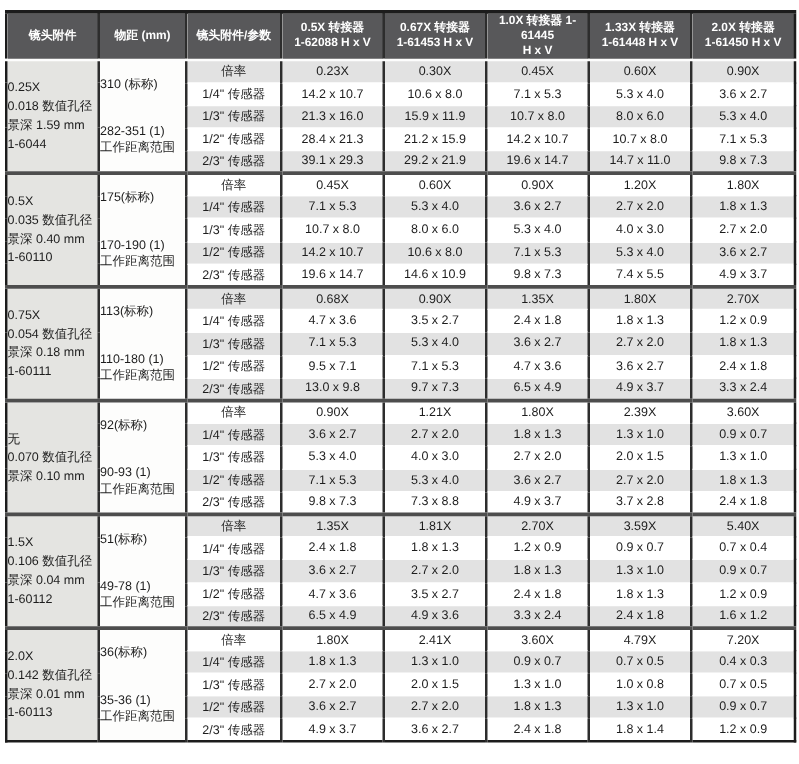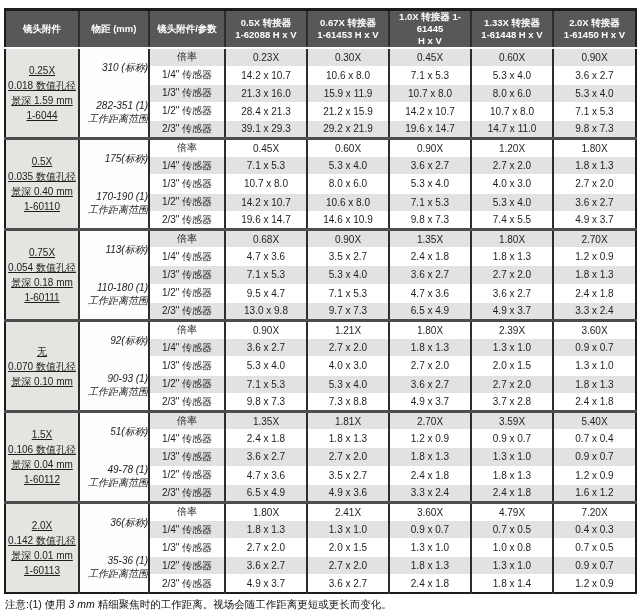--- a/index.html
+++ b/index.html
@@ -20,26 +20,26 @@
 
   tbody tr { height:18px; }
   tbody tr.shade .spec-cell, tbody tr.shade .val-cell { background:#e2e2e2; }
   tbody tr.plain .spec-cell, tbody tr.plain .val-cell { background:#ffffff; }
 
   .spec-cell, .val-cell { font-size:10px; text-align:center; vertical-align:middle;
     border-top:1px solid #ffffff; white-space:nowrap; }
 
   tr.group-start td { border-top:3px solid #4d4d4d; }
 
-  .attach-cell { background:#e4e4e1; text-align:center; vertical-align:middle;
-    font-size:10px;text-decoration:underline; }
+  .attach-cell { background:#e4e4e1; text-align:left; vertical-align:middle;
+    font-size:10px; }
   .attach-line { line-height:15px; white-space:nowrap; }
 
-  .dist-cell { background:#fdfdfc; text-align:right; vertical-align:middle;
-    font-size:10px;font-style:italic; }
+  .dist-cell { background:#fdfdfc; text-align:left; vertical-align:middle;
+    font-size:10px; }
   .dist-inner { display:flex; flex-direction:column; justify-content:space-around;
     height:88px; }
   .dist-nominal { line-height:13px; }
   .dist-range div { line-height:13px; white-space:nowrap; }
 
   .note { margin:4px 0 0 5px; font-size:10.5px; color:#111; line-height:13px; }
   .note .it { font-style:italic; }
 </style>
 </head>
 <body>
@@ -234,21 +234,21 @@
         <tr class="shade">
           <td class="spec-cell">1/3" 传感器</td>
           <td class="val-cell">7.1 x 5.3</td>
           <td class="val-cell">5.3 x 4.0</td>
           <td class="val-cell">3.6 x 2.7</td>
           <td class="val-cell">2.7 x 2.0</td>
           <td class="val-cell">1.8 x 1.3</td>
         </tr>
         <tr class="plain">
           <td class="spec-cell">1/2" 传感器</td>
-          <td class="val-cell">9.5 x 4.7</td>
+          <td class="val-cell">9.5 x 7.1</td>
           <td class="val-cell">7.1 x 5.3</td>
           <td class="val-cell">4.7 x 3.6</td>
           <td class="val-cell">3.6 x 2.7</td>
           <td class="val-cell">2.4 x 1.8</td>
         </tr>
         <tr class="shade">
           <td class="spec-cell">2/3" 传感器</td>
           <td class="val-cell">13.0 x 9.8</td>
           <td class="val-cell">9.7 x 7.3</td>
           <td class="val-cell">6.5 x 4.9</td>
@@ -415,17 +415,14 @@
           <td class="spec-cell">2/3" 传感器</td>
           <td class="val-cell">4.9 x 3.7</td>
           <td class="val-cell">3.6 x 2.7</td>
           <td class="val-cell">2.4 x 1.8</td>
           <td class="val-cell">1.8 x 1.4</td>
           <td class="val-cell">1.2 x 0.9</td>
         </tr>
       </tbody>
   </table>
 
-  <div class="note">
-    <span>注意:(1) 使用 </span><span class="it">3 mm</span><span> 精细聚焦时的工作距离。视场会随工作距离更短或更长而变化。</span>
-  </div>
 
 </div>
 
 </body></html>

